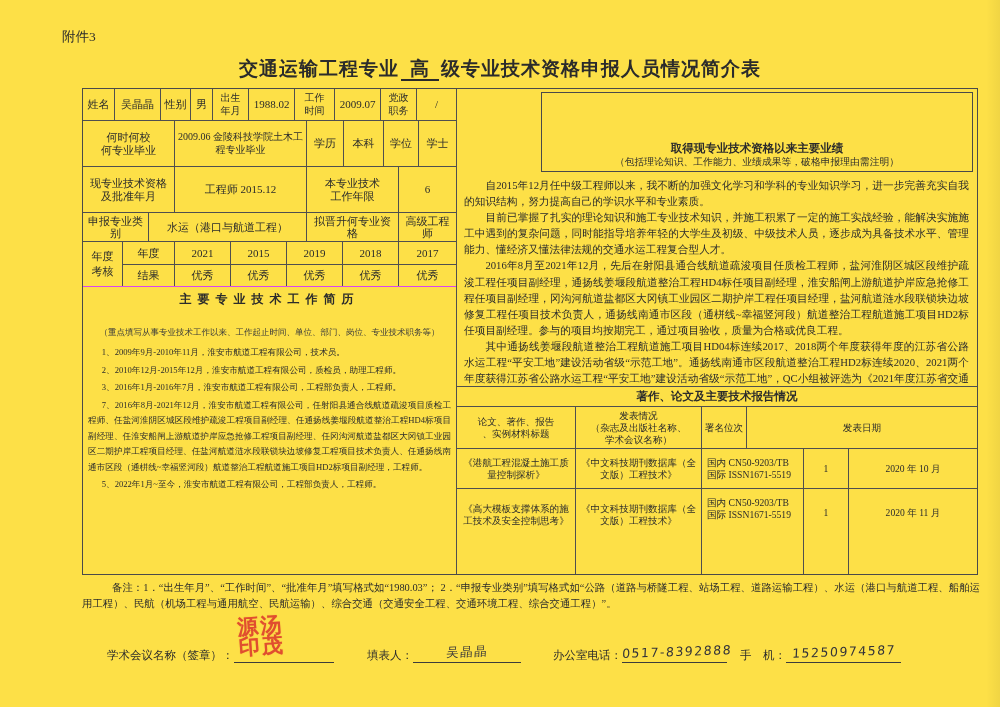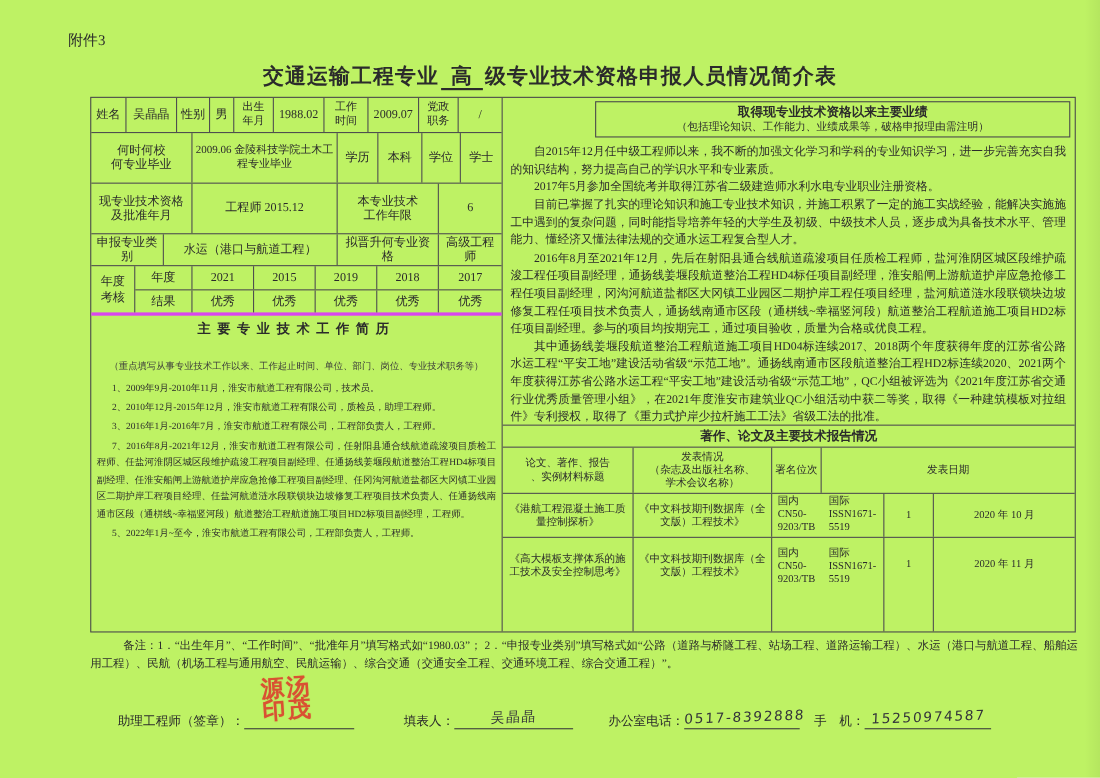--- a/index.html
+++ b/index.html
@@ -1,21 +1,21 @@
 <!DOCTYPE html>
 <html><head>
 <meta charset="utf-8">
 <style>
   * { box-sizing: border-box; margin: 0; padding: 0; }
   html,body { background:#e9e7e2; }
   .page {
     position: relative;
     width: 1000px; height: 707px;
     margin: 0 auto;
-    background: #bef264;
+    background: #fde047;
     font-family: "Liberation Serif", "DejaVu Serif", serif;
     color: #2b2b2b;
     overflow: hidden;
   }
   .page::after{
     content:""; position:absolute; right:0; top:0; width:14px; height:100%;
     background:linear-gradient(to right, rgba(0,0,0,0), rgba(0,0,0,0.05));
     pointer-events:none;
   }
   .attachment { position:absolute; left:62px; top:28px; font-size:13.5px; }
@@ -36,53 +36,53 @@
   .c {
     border-right:1px solid #4f4f4f;
     display:flex; align-items:center; justify-content:center;
     text-align:center; font-size:11px; line-height:12.5px;
     white-space:pre-line; overflow:hidden; padding:1px 2px;
   }
   .c.last { border-right:none; }
   .c.sm { font-size:10px; }
 
   
-  .ar { display:flex; border-bottom:3px solid #d946ef; }
+  .ar { display:flex; border-bottom:1px solid #d946ef; }
   .ar-label { width:40px; border-right:1px solid #4f4f4f; display:flex; align-items:center; justify-content:center; font-size:11px; white-space:pre-line; }
   .ar-grid { flex:1; display:flex; flex-direction:column; }
   .ar-row { display:flex; flex:1; }
   .ar-row:first-child { border-bottom:1px solid #4f4f4f; }
   .ar-row .c { font-size:11px; }
 
   
   .resume { flex:1; display:flex; flex-direction:column; }
   .resume-head { text-align:center; padding-top:4px; }
   .resume-title { font-size:12px; font-weight:bold; letter-spacing:6px; }
   .resume-note { font-size:8.5px; color:#3a3a3a; margin-top:19px; margin-bottom:4px; }
   .resume-body { padding:2px 5px 0 5px; font-size:8.6px; line-height:15.5px; text-align:justify; }
   .resume-body p { text-indent:1.6em; margin-bottom:2px; }
 
   
   .ach { height:298px; border-bottom:1px solid #4f4f4f; display:flex; flex-direction:column; }
   .ach-box { border:1px solid #4a4a4a; margin:3px 4px 2px 84px; text-align:center; padding:1px 0 2px 0; }
-  .ach-box-title { font-size:11.5px; font-weight:bold; }
+  .ach-box-title { font-size:11.5px; font-weight:bold;margin-top:47px; }
   .ach-box-sub { font-size:9.8px; }
   .ach-body { flex:1; padding:3px 8px 0 7px; font-size:10.7px; line-height:16.1px; text-align:justify; overflow:hidden; }
   .ach-body p { text-indent:2em; }
 
   
   .pubs { flex:1; display:flex; flex-direction:column; min-height:0; }
   .pub-title { text-align:center; font-size:11.5px; font-weight:bold; padding:2px 0; border-bottom:1px solid #4f4f4f; }
   .pub-row { display:flex; border-bottom:1px solid #4f4f4f; }
   .pub-row .c { font-size:9.6px; line-height:12px; }
   .pub-hrow { height:42px; }
   .pub-r1 { height:40px; }
   .pub-r2 { flex:1; border-bottom:none; }
   .pub-r2 .c { align-items:center; padding-bottom:34px; }
-  .issue-cell { flex-direction:row; align-items:flex-start !important; justify-content:center; text-align:left; padding-left:5px; }
+  .issue-cell { flex-direction:column; align-items:flex-start !important; justify-content:center; text-align:center; padding-left:5px; }
 
   .w119{width:119px} .w126{width:126px} .w102{width:102px} .w45{width:45px}
 
   
   .remarks {
     position:absolute; left:82px; top:580px; width:898px;
     font-size:10.4px; line-height:15.8px; text-indent:30px; text-align:justify;
   }
   .footer { position:absolute; left:0; top:646px; width:100%; height:40px; font-size:11.5px; }
   .f-item { position:absolute; white-space:nowrap; }
@@ -197,21 +197,20 @@
 
     <div class="right-col">
 
       <div class="ach">
         <div class="ach-box">
           <div class="ach-box-title">取得现专业技术资格以来主要业绩</div>
           <div class="ach-box-sub">（包括理论知识、工作能力、业绩成果等，破格申报理由需注明）</div>
         </div>
         <div class="ach-body">
           <p>自2015年12月任中级工程师以来，我不断的加强文化学习和学科的专业知识学习，进一步完善充实自我的知识结构，努力提高自己的学识水平和专业素质。</p>
-          <p>2017年5月参加全国统考并取得江苏省二级建造师水利水电专业职业注册资格。</p>
           <p>目前已掌握了扎实的理论知识和施工专业技术知识，并施工积累了一定的施工实战经验，能解决实施施工中遇到的复杂问题，同时能指导培养年轻的大学生及初级、中级技术人员，逐步成为具备技术水平、管理能力、懂经济又懂法律法规的交通水运工程复合型人才。</p>
           <p>2016年8月至2021年12月，先后在射阳县通合线航道疏浚项目任质检工程师，盐河淮阴区城区段维护疏浚工程任项目副经理，通扬线姜堰段航道整治工程HD4标任项目副经理，淮安船闸上游航道护岸应急抢修工程任项目副经理，冈沟河航道盐都区大冈镇工业园区二期护岸工程任项目经理，盐河航道涟水段联锁块边坡修复工程任项目技术负责人，通扬线南通市区段（通栟线~幸福竖河段）航道整治工程航道施工项目HD2标任项目副经理。参与的项目均按期完工，通过项目验收，质量为合格或优良工程。</p>
           <p>其中通扬线姜堰段航道整治工程航道施工项目HD04标连续2017、2018两个年度获得年度的江苏省公路水运工程“平安工地”建设活动省级“示范工地”。通扬线南通市区段航道整治工程HD2标连续2020、2021两个年度获得江苏省公路水运工程“平安工地”建设活动省级“示范工地”，QC小组被评选为《2021年度江苏省交通行业优秀质量管理小组》，在2021年度淮安市建筑业QC小组活动中获二等奖，取得《一种建筑模板对拉组件》专利授权，取得了《重力式护岸少拉杆施工工法》省级工法的批准。</p>
         </div>
       </div>
 
       <div class="pubs">
         <div class="pub-title">著作、论文及主要技术报告情况</div>
 
         <div class="pub-row pub-hrow">
@@ -254,21 +253,21 @@
 
   <div class="remarks">备注：1．“出生年月”、“工作时间”、“批准年月”填写格式如“1980.03”；  2．“申报专业类别”填写格式如“公路（道路与桥隧工程、站场工程、道路运输工程）、水运（港口与航道工程、船舶运用工程）、民航（机场工程与通用航空、民航运输）、综合交通（交通安全工程、交通环境工程、综合交通工程）”。</div>
 
   <div class="stamp">
     <div>源汤</div>
     <div>印茂</div>
   </div>
 
   <div class="footer">
     <span class="f-item" style="left:107px">
-      <span>助理工程师（签章）：</span><span class="fill-line" style="width:100px"></span>
+      <span>学术会议名称（签章）：</span><span class="fill-line" style="width:100px"></span>
     </span>
     <span class="f-item" style="left:367px">
       <span>填表人：</span><span class="fill-line" style="width:108px"><span class="hand">吴晶晶</span></span>
     </span>
     <span class="f-item" style="left:553px">
       <span>办公室电话：</span><span class="fill-line" style="width:105px"><span class="hand">0517-8392888</span></span>
     </span>
     <span class="f-item" style="left:740px">
       <span>手　机：</span><span class="fill-line" style="width:115px"><span class="hand">15250974587</span></span>
     </span>

